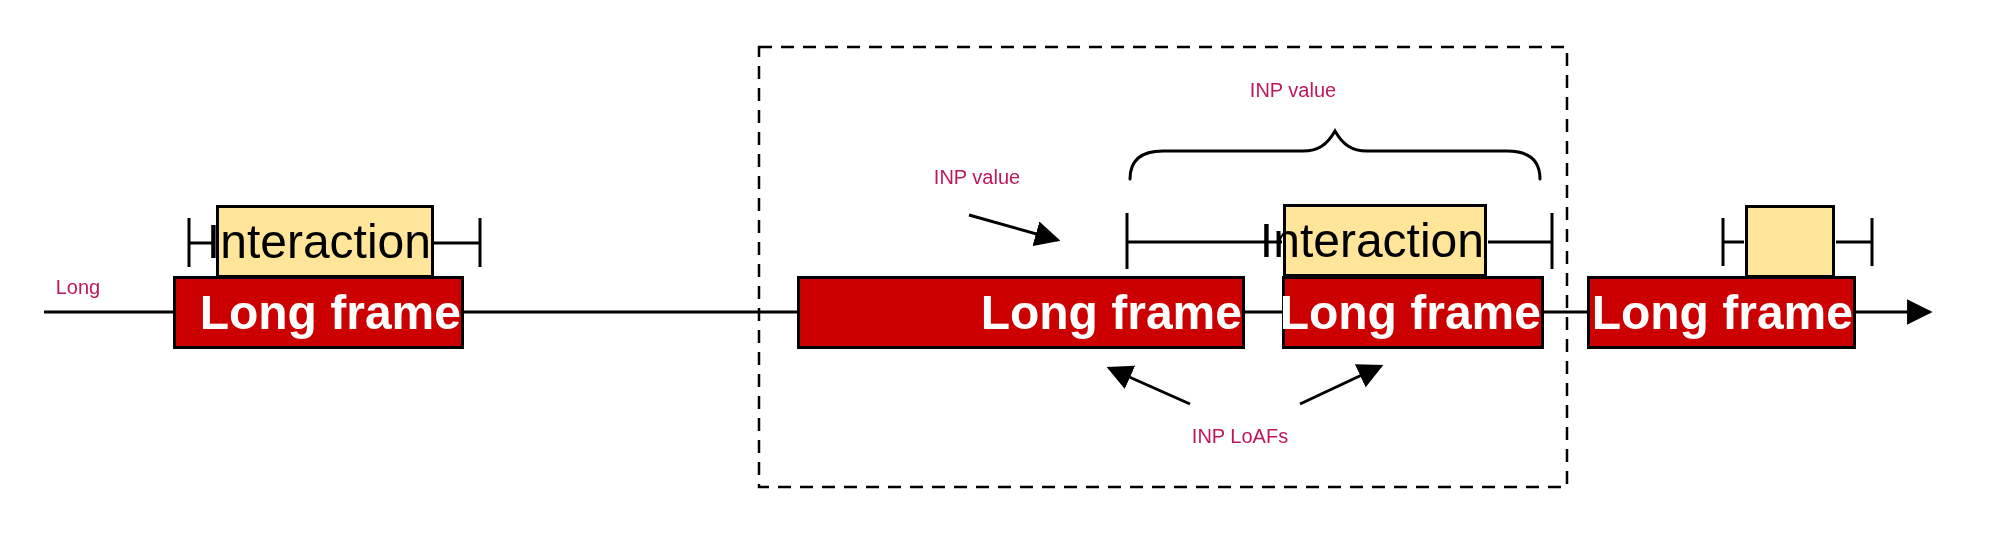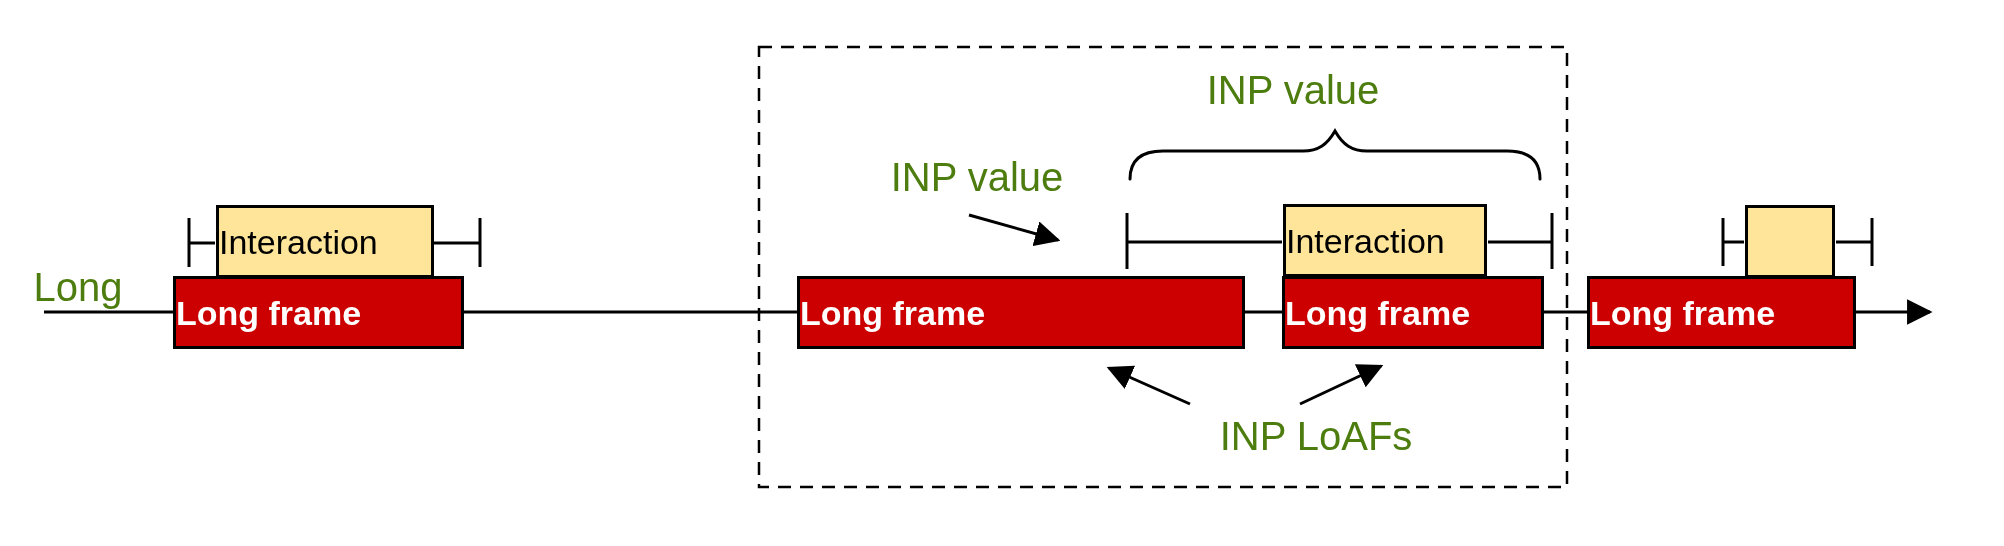--- a/index.html
+++ b/index.html
@@ -19,40 +19,40 @@
     position: absolute;
     left: 0; top: 0;
     width: 2004px; height: 546px;
   }
   .box {
     position: absolute;
     box-sizing: border-box;
     border: 3px solid var(--stroke, #000000);
     display: flex;
     align-items: center;
-    justify-content: flex-start;
-    font-size: 34px;
+    justify-content: flex-end;
+    font-size: 48px;
     line-height: 1;
     white-space: nowrap;
   }
   .long-frame {
     background: var(--long-frame-fill, #cc0000);
     color: var(--long-frame-text, #ffffff);
     font-weight: bold;
   }
   .interaction {
     background: var(--interaction-fill, #ffe599);
     color: var(--interaction-text, #000000);
   }
   .ann {
     position: absolute;
     transform: translate(-50%, -50%);
-    font-size: 40px;
+    font-size: 20px;
     line-height: 1.1;
-    color: #4d7c0f;
+    color: #be185d;
     white-space: nowrap;
   }
 </style>
 </head>
 <body>
 
 <div class="stage">
 
   <svg class="underlay" viewBox="0 0 2004 546">
     <defs>
@@ -113,15 +113,15 @@
   <div class="box interaction" style="left:1283px; top:204px; width:204px; height:73px;">
     <span>Interaction</span>
   </div>
   <div class="box interaction" style="left:1745px; top:205px; width:90px; height:73px;">
     <span></span>
   </div>
 
   <div class="ann" style="left:78px; top:287px;">Long</div>
   <div class="ann" style="left:977px; top:177px;">INP value</div>
   <div class="ann" style="left:1293px; top:90px;">INP value</div>
-  <div class="ann" style="left:1316px; top:436px;">INP LoAFs</div>
+  <div class="ann" style="left:1240px; top:436px;">INP LoAFs</div>
 
 </div>
 
 </body></html>

